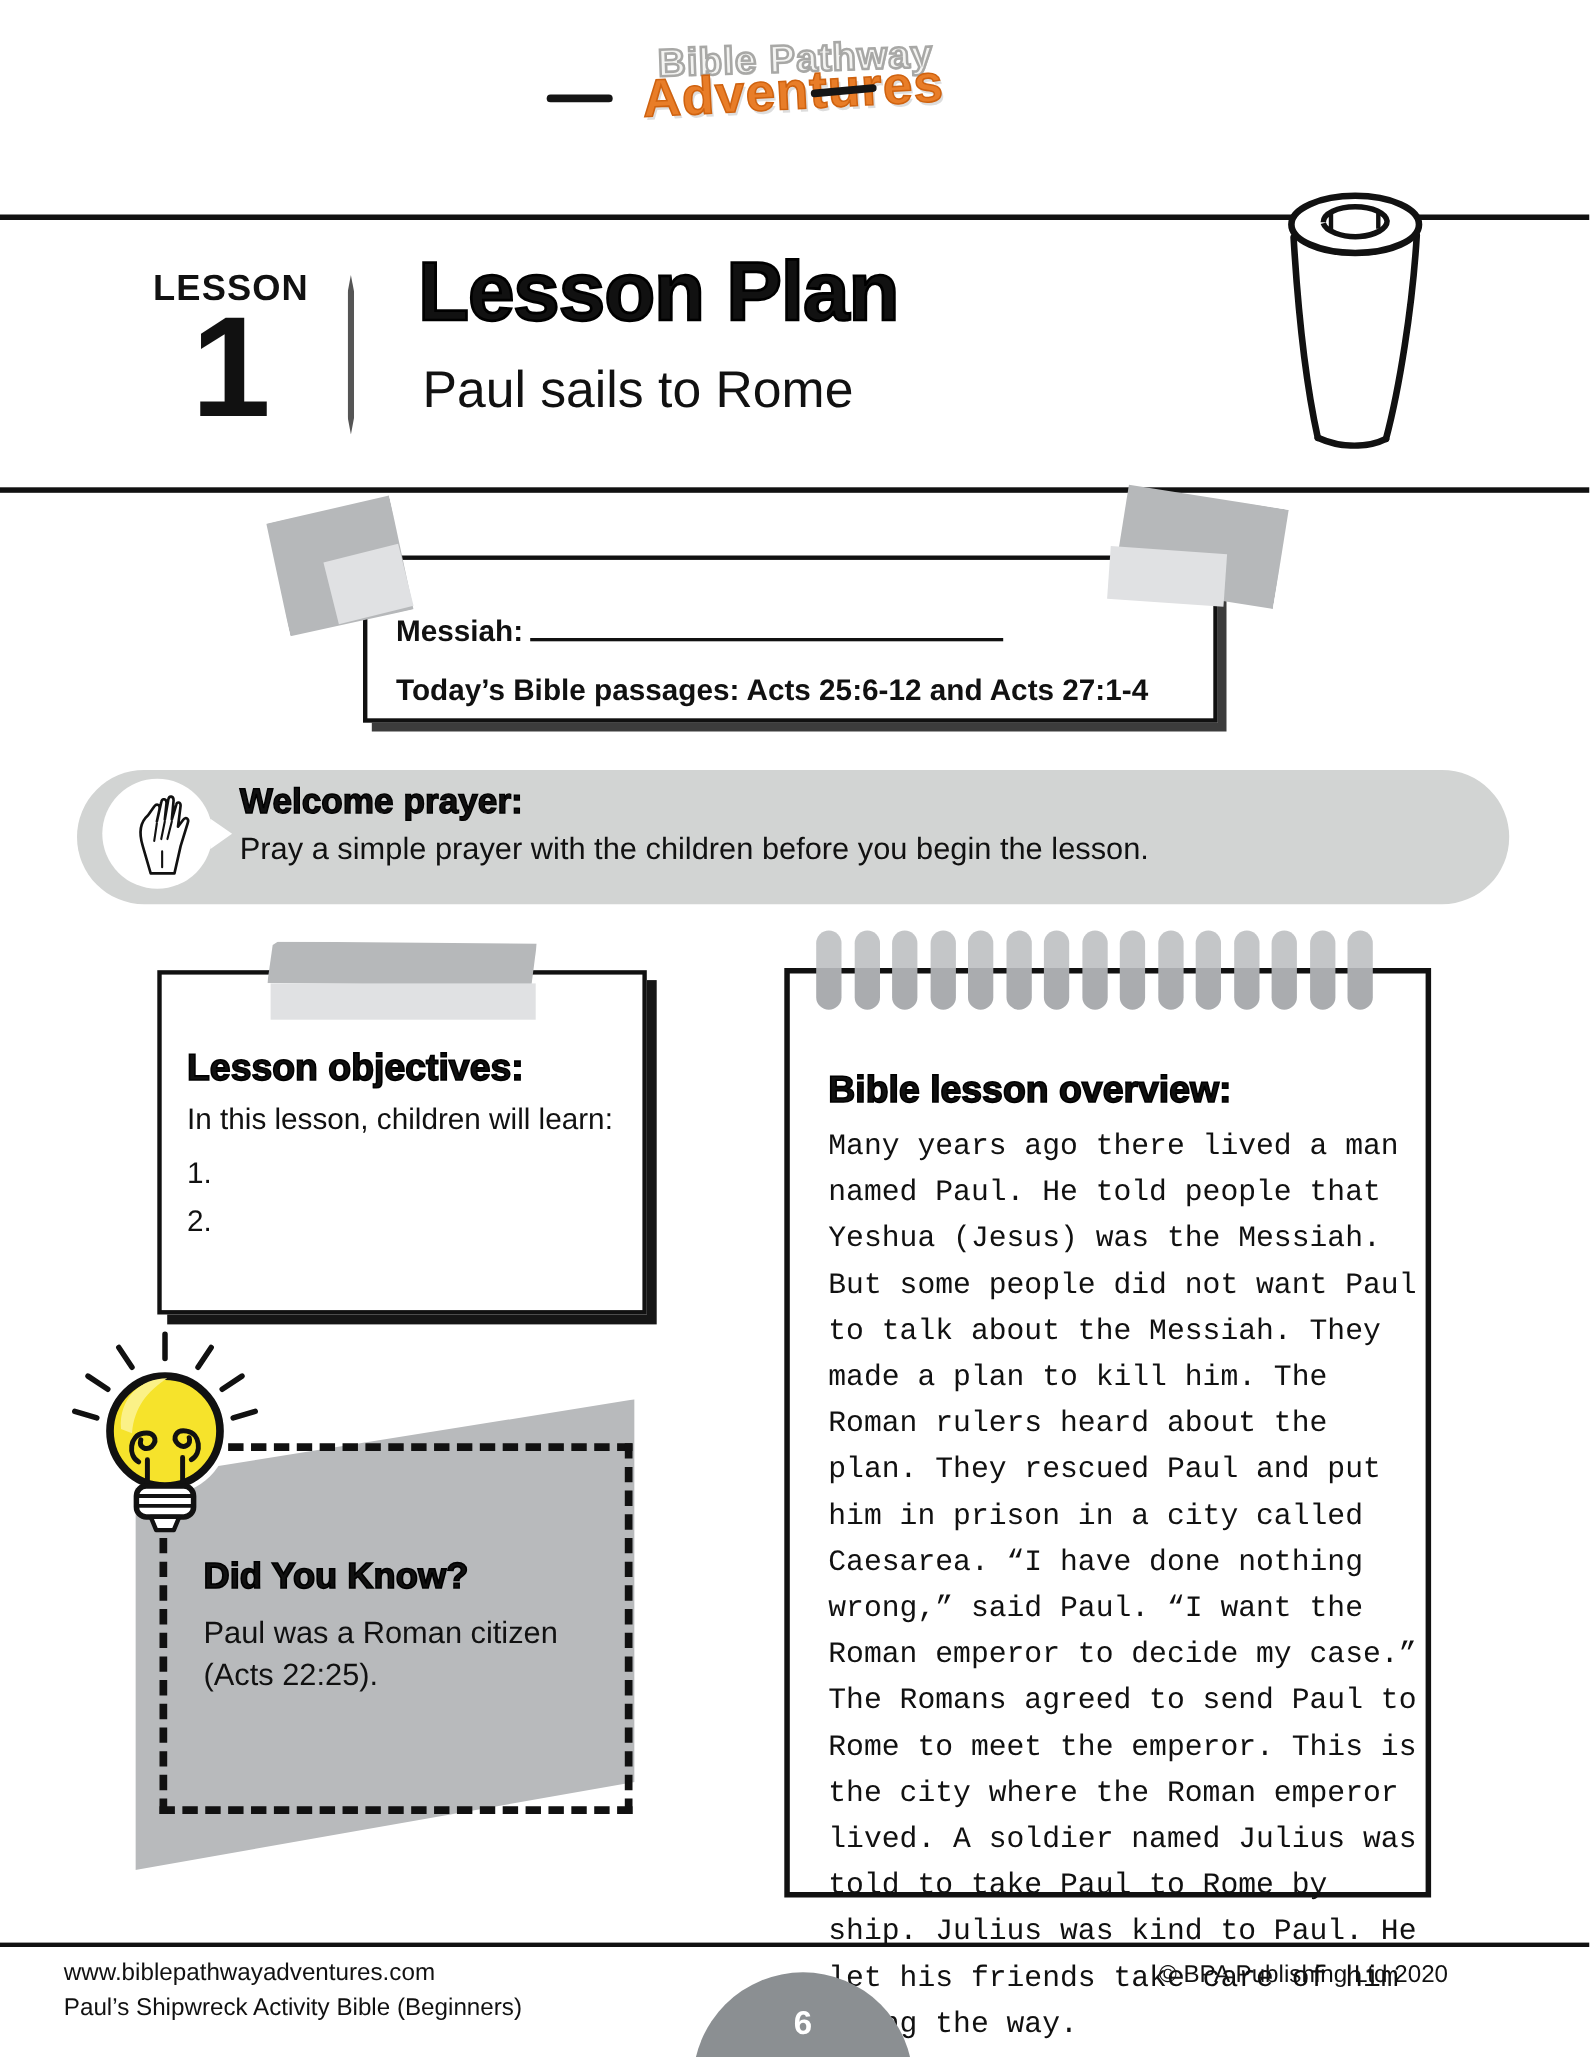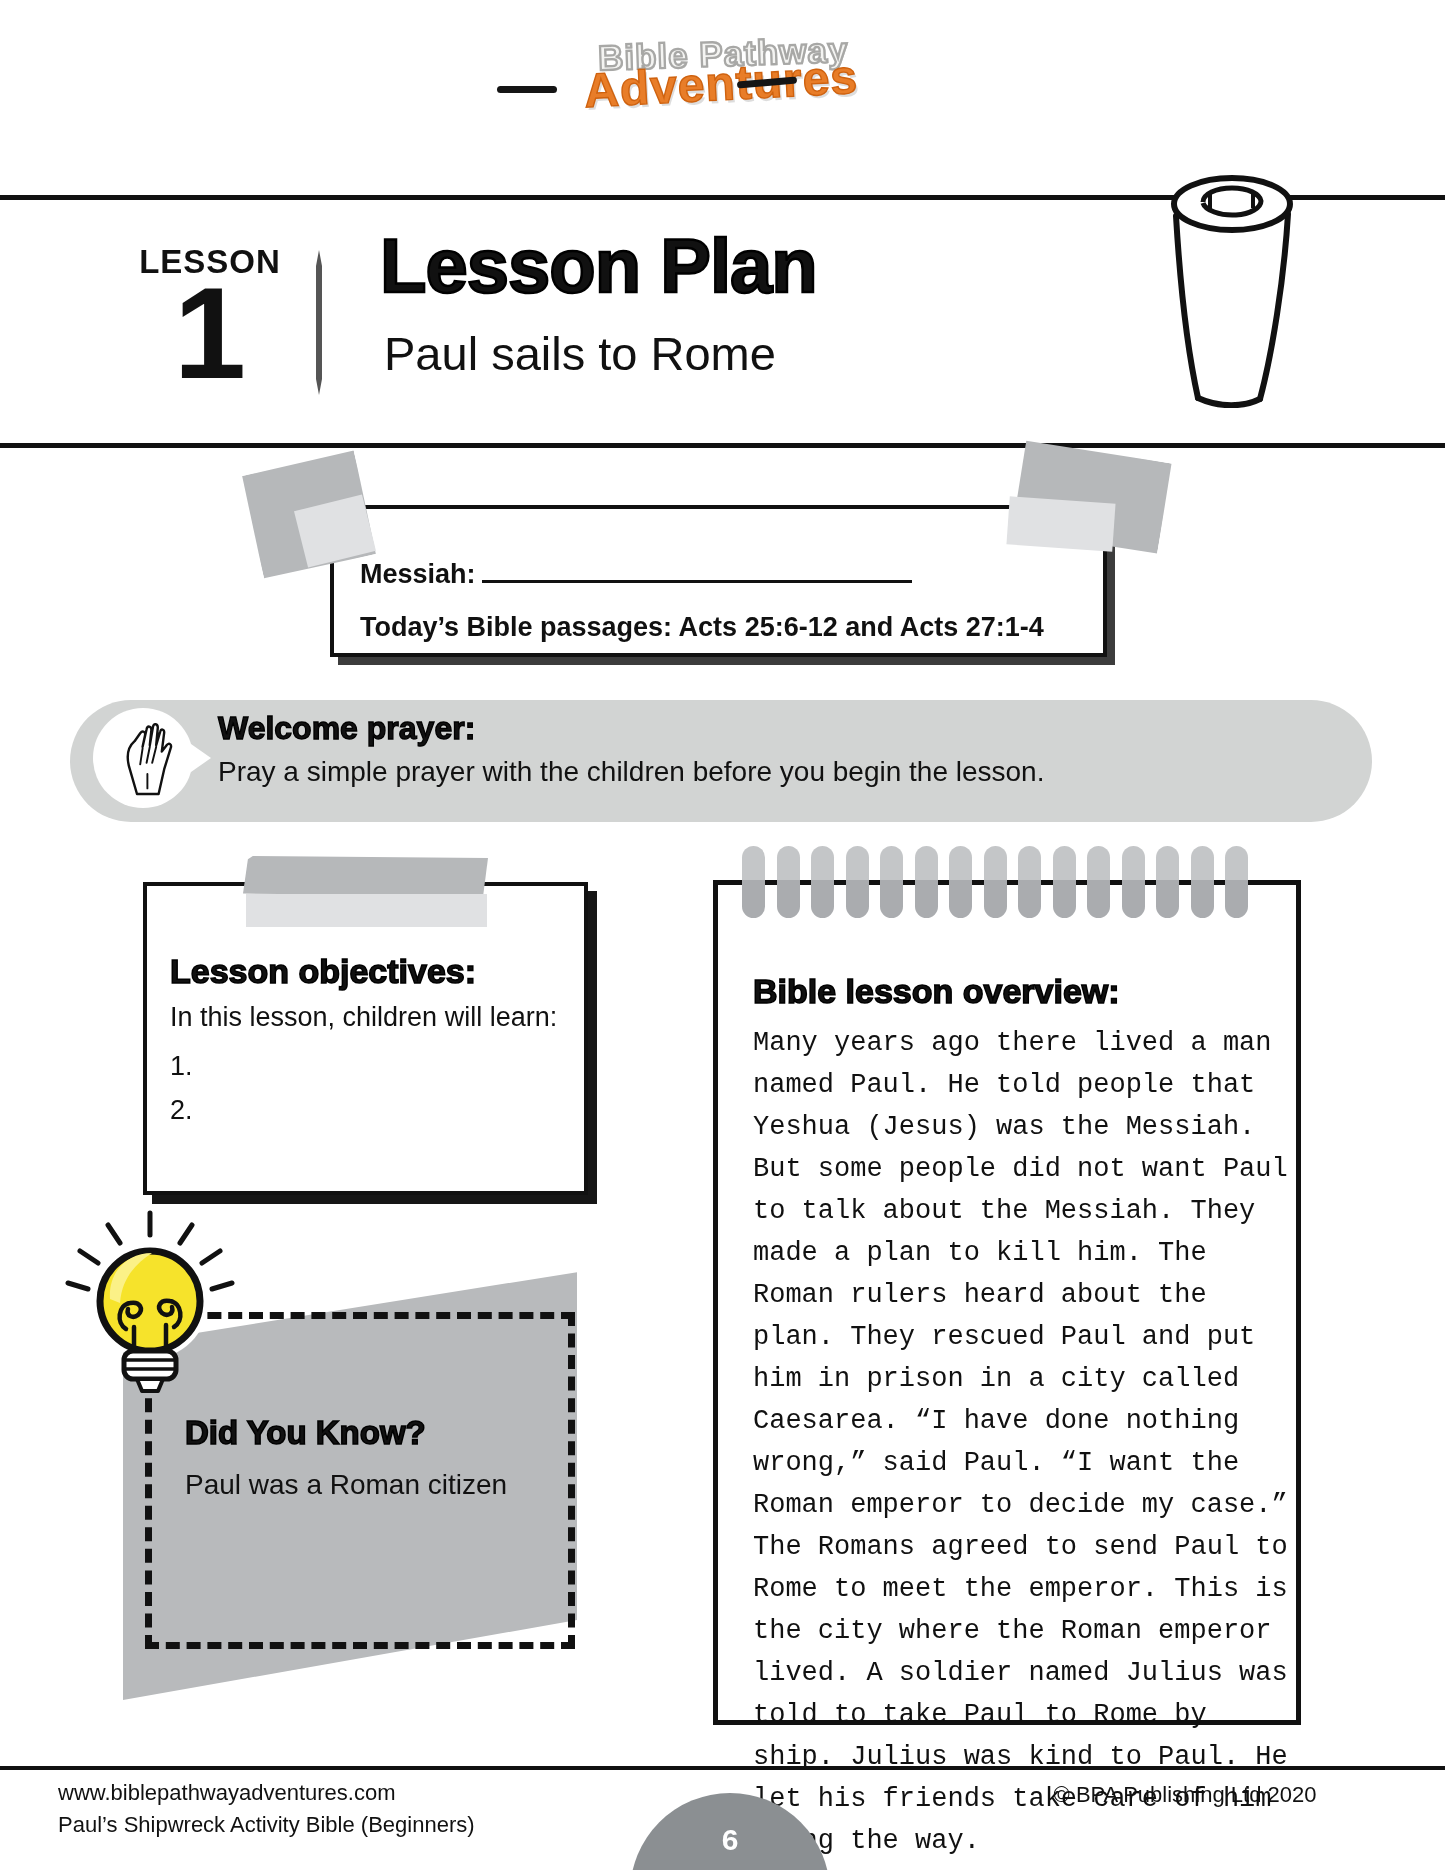--- a/index.html
+++ b/index.html
@@ -160,20 +160,21 @@
   <path d="M64,124 C54,118 56,100 68,98 C78,96 82,104 76,110 C71,114 64,111 66,104" stroke="#111" stroke-width="4.5" fill="none" stroke-linecap="round"></path>
   <path d="M112,122 C122,116 120,98 108,96 C98,94 94,102 100,108 C105,112 112,109 110,102" stroke="#111" stroke-width="4.5" fill="none" stroke-linecap="round"></path>
   <path d="M72,122 L72,146 M104,120 L104,146" stroke="#111" stroke-width="4.5" stroke-linecap="round"></path>
   <rect x="62" y="146" width="52" height="28" rx="9" fill="#fff" stroke="#111" stroke-width="5"></rect>
   <path d="M62,155 L114,155 M62,164 L114,164" stroke="#111" stroke-width="3.5"></path>
   <path d="M75,174 L80,186 L96,186 L101,174 Z" fill="#fff" stroke="#111" stroke-width="4" stroke-linejoin="round"></path>
 </svg>
 <div class="abs dyk-heading">Did You Know?</div>
 <div class="abs dyk-body">
   <div>Paul was a Roman citizen</div>
+  <div>(Acts 22:25).</div>
 </div>
 
 <div class="abs ov-panel"></div>
 <div class="abs rings">
   <div class="ring"></div>
   <div class="ring"></div>
   <div class="ring"></div>
   <div class="ring"></div>
   <div class="ring"></div>
   <div class="ring"></div>

